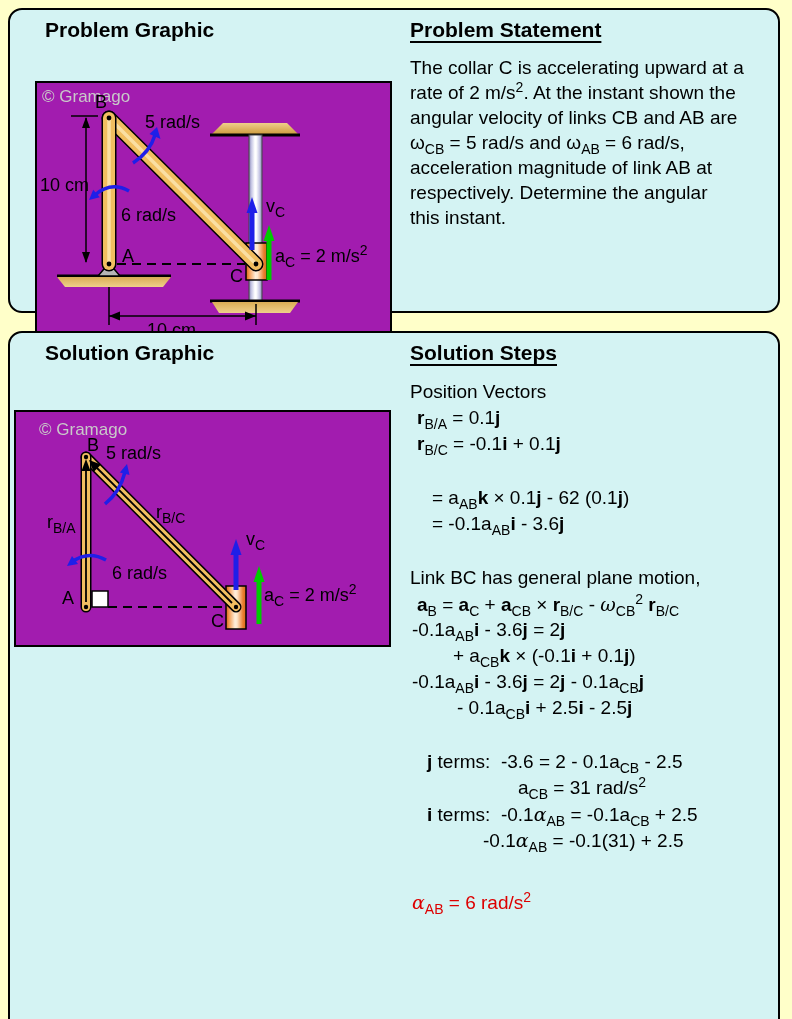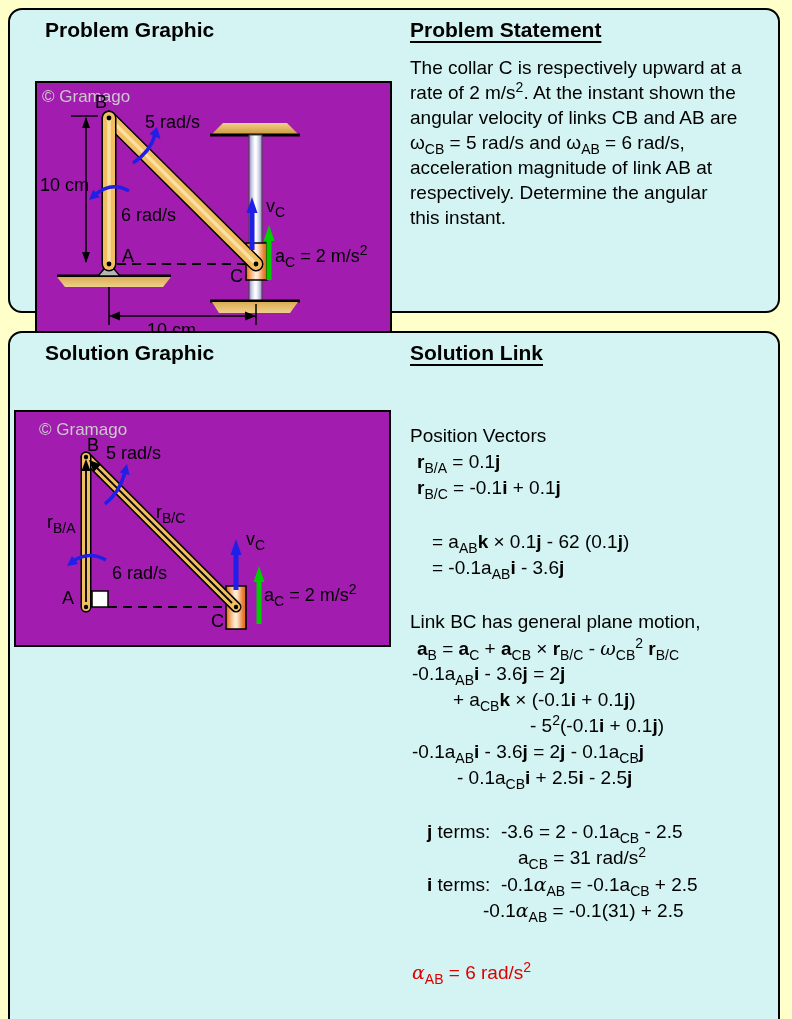--- a/index.html
+++ b/index.html
@@ -154,33 +154,33 @@
     <div class="dlabel" style="left:193px;top:183px;">C</div>
     <div class="dlabel" style="left:108px;top:29px;">5 rad/s</div>
     <div class="dlabel" style="left:84px;top:122px;">6 rad/s</div>
     <div class="dlabel" style="left:3px;top:92px;">10 cm</div>
     <div class="dlabel" style="left:110px;top:237px;">10 cm</div>
     <div class="dlabel" style="left:229px;top:113px;">v<span class="sb">C</span></div>
     <div class="dlabel" style="left:238px;top:163px;">a<span class="sb">C</span> = 2 m/s<span class="sp">2</span></div>
   </div>
 
   <div class="textcol" id="statement-text">
-      <div class="tline">The collar C is respectively upward at a</div>
+      <div class="tline">The collar C is accelerating upward at a</div>
       <div class="tline">rate of 2 m/s<span class="sp">2</span>. At the instant shown the</div>
       <div class="tline">angular velocity of links CB and AB are</div>
       <div class="tline">ω<span class="sb">CB</span> = 5 rad/s and ω<span class="sb">AB</span> = 6 rad/s,</div>
       <div class="tline">acceleration magnitude of link AB at</div>
       <div class="tline">respectively. Determine the angular</div>
       <div class="tline">this instant.</div>
     </div>
 </div>
 
 <div class="panel" id="solution-panel">
   <div class="gtitle">Solution Graphic</div>
-  <div class="ttitle">Solution Link</div>
+  <div class="ttitle">Solution Steps</div>
 
   <div class="wbox" id="solution-box">
     <svg width="373" height="233" viewBox="0 0 373 233">
       <defs>
         <linearGradient id="sgCollar" x1="0" y1="0" x2="1" y2="0">
           <stop offset="0" stop-color="#D85E10"></stop>
             <stop offset="0.15" stop-color="#F49A50"></stop>
           <stop offset="0.45" stop-color="#FFEEDC"></stop>
             <stop offset="0.55" stop-color="#FFE6CC"></stop>
           <stop offset="0.85" stop-color="#E87E30"></stop>
@@ -228,32 +228,31 @@
     <div class="dlabel" style="left:195px;top:199px;">C</div>
     <div class="dlabel" style="left:90px;top:31px;">5 rad/s</div>
     <div class="dlabel" style="left:96px;top:151px;">6 rad/s</div>
     <div class="dlabel" style="left:31px;top:100px;">r<span class="sb">B/A</span></div>
     <div class="dlabel" style="left:140px;top:90px;">r<span class="sb">B/C</span></div>
     <div class="dlabel" style="left:230px;top:117px;">v<span class="sb">C</span></div>
     <div class="dlabel" style="left:248px;top:173px;">a<span class="sb">C</span> = 2 m/s<span class="sp">2</span></div>
   </div>
 
   <div class="textcol" id="solution-steps">
-      <div class="sline" style="padding-left: 0px; margin-top: 44px;">Position Vectors</div>
+      <div class="sline" style="padding-left: 0px;">Position Vectors</div>
       <div class="sline" style="padding-left: 7px;"><span class="bld">r</span><span class="sb">B/A</span> = 0.1<span class="bld">j</span></div>
       <div class="sline" style="padding-left: 7px;"><span class="bld">r</span><span class="sb">B/C</span> = -0.1<span class="bld">i</span> + 0.1<span class="bld">j</span></div>
       <div class="sgap" style="height: 28px;"></div>
       <div class="sline" style="padding-left: 22px;">= a<span class="sb">AB</span><span class="bld">k</span> × 0.1<span class="bld">j</span> - 62 (0.1<span class="bld">j</span>)</div>
       <div class="sline" style="padding-left: 22px;">= -0.1a<span class="sb">AB</span><span class="bld">i</span> - 3.6<span class="bld">j</span></div>
       <div class="sgap" style="height: 28px;"></div>
       <div class="sline" style="padding-left: 0px;">Link BC has general plane motion,</div>
       <div class="sline" style="padding-left: 7px;"><span class="bld">a</span><span class="sb">B</span> = <span class="bld">a</span><span class="sb">C</span> + <span class="bld">a</span><span class="sb">CB</span> × <span class="bld">r</span><span class="sb">B/C</span> - <span class="gk">ω</span><span class="sb">CB</span><span class="sp">2</span> <span class="bld">r</span><span class="sb">B/C</span></div>
       <div class="sline" style="padding-left: 2px;">-0.1a<span class="sb">AB</span><span class="bld">i</span> - 3.6<span class="bld">j</span> = 2<span class="bld">j</span></div>
       <div class="sline" style="padding-left: 43px;">+ a<span class="sb">CB</span><span class="bld">k</span> × (-0.1<span class="bld">i</span> + 0.1<span class="bld">j</span>)</div>
-      <div class="sline" style="padding-left: 120px;">- 5<span class="sp">2</span>(-0.1<span class="bld">i</span> + 0.1<span class="bld">j</span>)</div>
       <div class="sline" style="padding-left: 2px;">-0.1a<span class="sb">AB</span><span class="bld">i</span> - 3.6<span class="bld">j</span> = 2<span class="bld">j</span> - 0.1a<span class="sb">CB</span><span class="bld">j</span></div>
       <div class="sline" style="padding-left: 47px;">- 0.1a<span class="sb">CB</span><span class="bld">i</span> + 2.5<span class="bld">i</span> - 2.5<span class="bld">j</span></div>
       <div class="sgap" style="height: 28px;"></div>
       <div class="sline" style="padding-left: 17px;"><span class="bld">j</span> terms:&nbsp; -3.6 = 2 - 0.1a<span class="sb">CB</span> - 2.5</div>
       <div class="sline" style="padding-left: 108px;">a<span class="sb">CB</span> = 31 rad/s<span class="sp">2</span></div>
       <div class="sline" style="padding-left: 17px;"><span class="bld">i</span> terms:&nbsp; -0.1<span class="gk">α</span><span class="sb">AB</span> = -0.1a<span class="sb">CB</span> + 2.5</div>
       <div class="sline" style="padding-left: 73px;">-0.1<span class="gk">α</span><span class="sb">AB</span> = -0.1(31) + 2.5</div>
       <div class="sgap" style="height: 36px;"></div>
       <div class="sline red" style="padding-left: 2px;"><span class="gk">α</span><span class="sb">AB</span> = 6 rad/s<span class="sp">2</span></div>
     </div>

